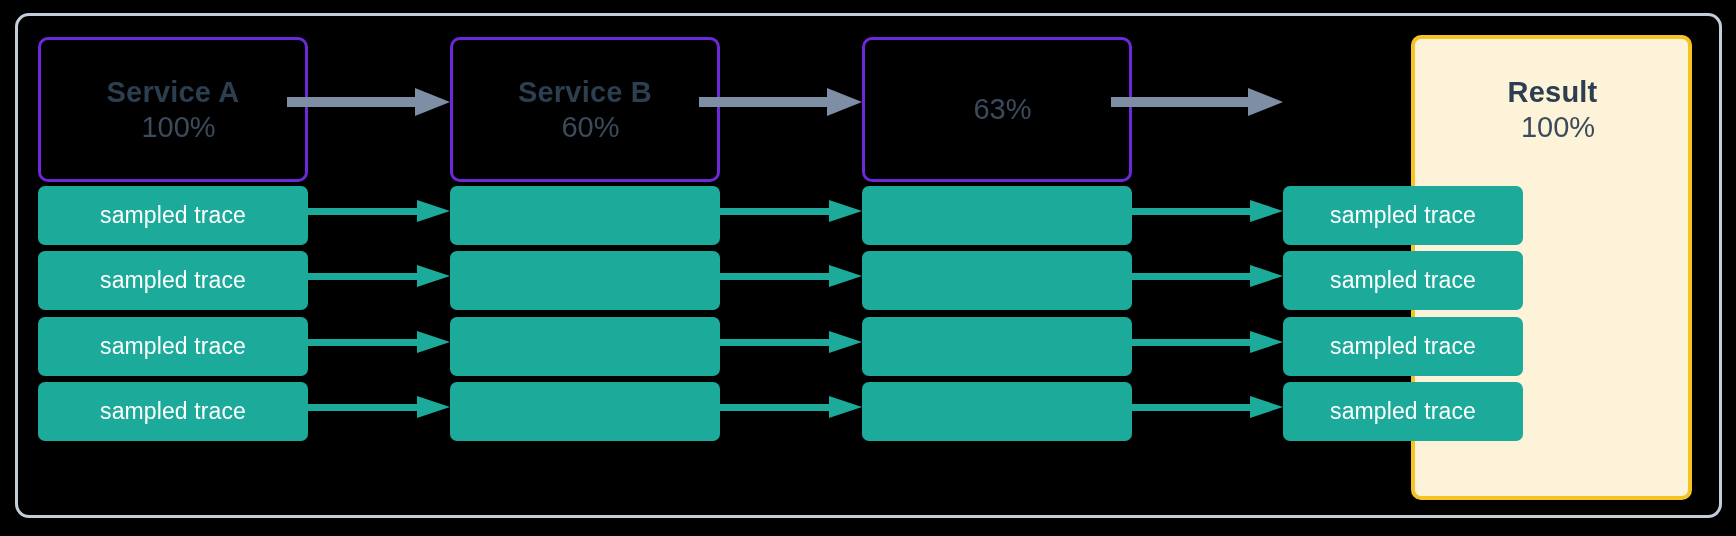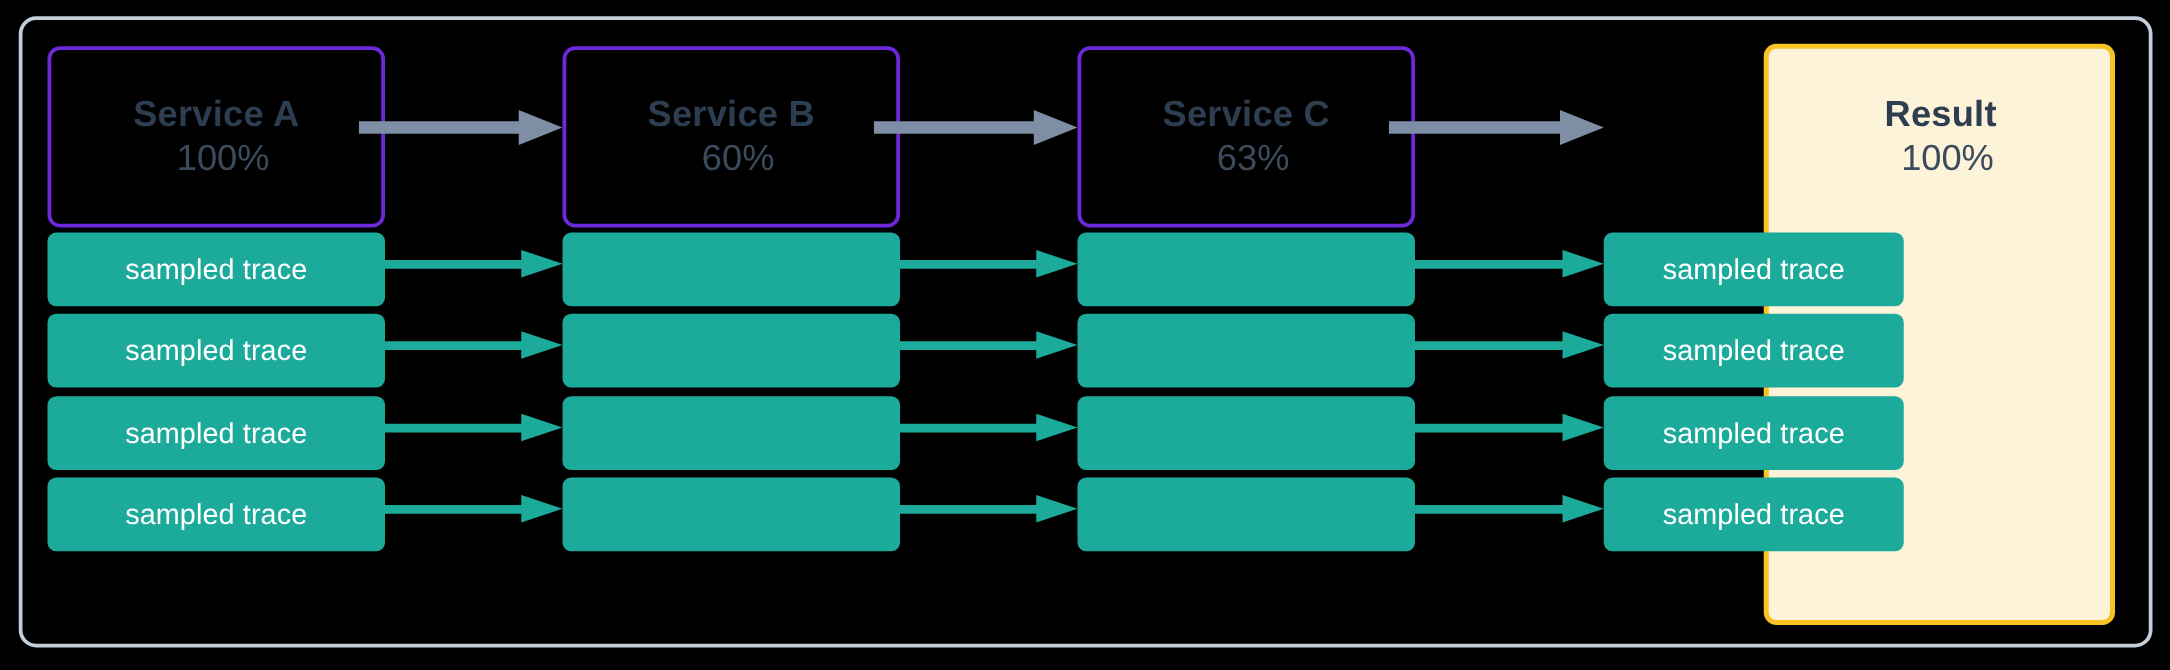--- a/index.html
+++ b/index.html
@@ -128,21 +128,20 @@
     <div class="service-title">Service A</div>
     <div class="service-pct">100%</div>
   </div>
 
   <div class="service-box col-b">
     <div class="service-title">Service B</div>
     <div class="service-pct">60%</div>
   </div>
 
   <div class="service-box col-c">
-    <div class="service-title">Service C</div>
     <div class="service-pct">63%</div>
   </div>
 
   <div class="service-box" id="result-header" style="left:1414px; width:277px;">
     <div class="service-title">Result</div>
     <div class="service-pct">100%</div>
   </div>
 
   <svg class="arrow" style="left:287px; top:84px;" width="163" height="36" viewBox="0 0 163 36">
     <rect x="0" y="13" width="136" height="10" fill="#7e8fa5"></rect>

